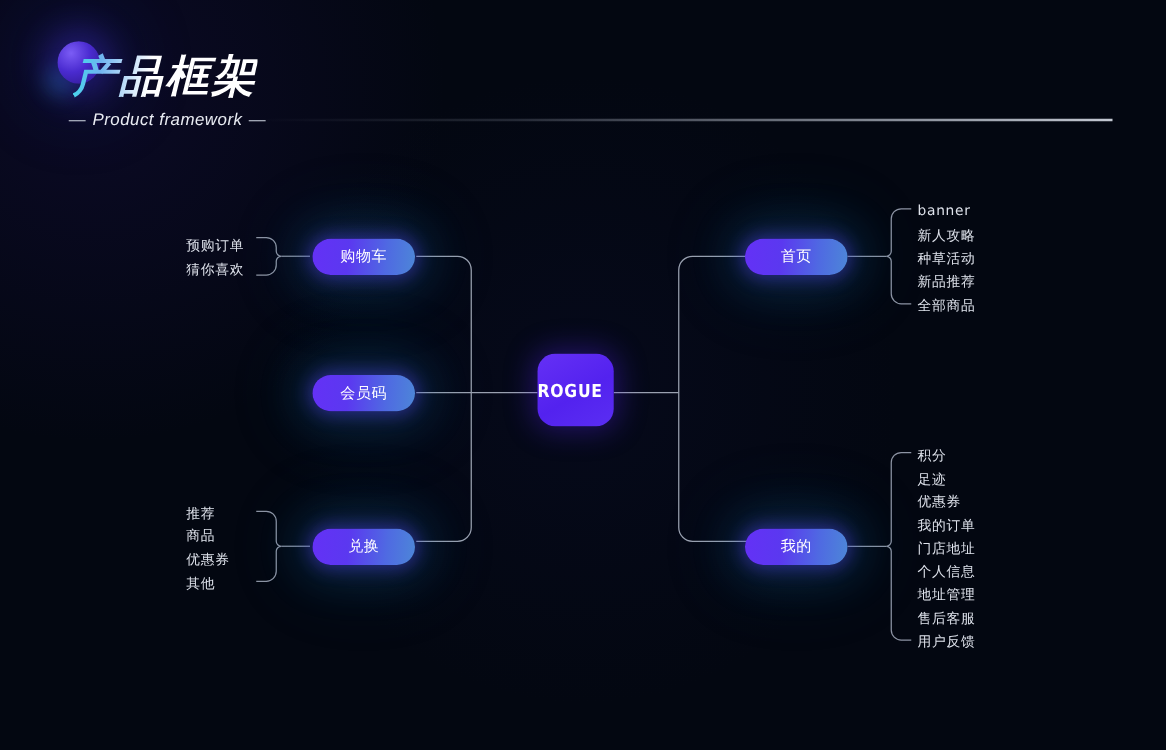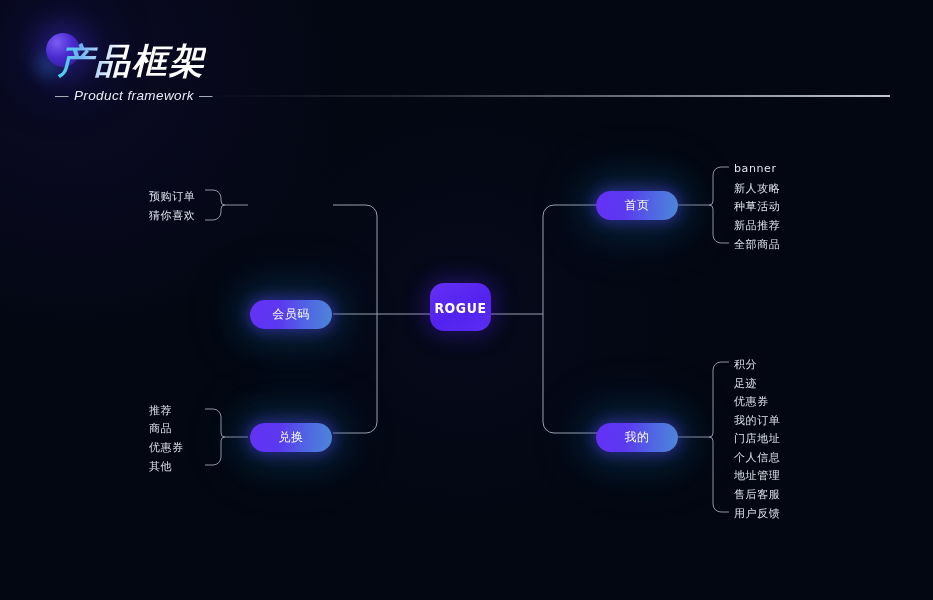--- a/index.html
+++ b/index.html
@@ -79,25 +79,25 @@
     position: absolute;
     left: 205px; top: 95px;
     width: 685px; height: 1.5px;
     background: linear-gradient(90deg, rgba(150,158,175,0) 0%, rgba(150,158,175,0.22) 30%, rgba(190,196,208,0.75) 78%, rgba(205,210,220,0.95) 100%);
   }
 
   
   .center-node {
     position: absolute;
     left: 430px; top: 283px;
-    width: 61px; height: 48px;
+    width: 61px; height: 58px;
     border-radius: 14px;
     background: linear-gradient(150deg, #6530f5 0%, #5322ef 55%, #5a2ef2 100%);
     box-shadow: 0 0 22px 4px rgba(82,34,239,0.35);
-    display: flex; align-items: center; justify-content: center;
+    display: flex; align-items: center; 
   }
   .center-node .label {
     font-family: "DejaVu Sans", sans-serif;
     font-size: 12.5px;
     font-weight: 700;
     letter-spacing: 0.6px;
     color: #ffffff;
     transform: scaleY(1.15);
   }
 
@@ -172,20 +172,23 @@
     <line class="thin" x1="678" y1="205" x2="709" y2="205"></line>
 
     <path class="thin" d="M729,362 h-8 a8,8 0 0 0 -8,8 v63 a4,4 0 0 1 -4,4 a4,4 0 0 1 4,4 v63 a8,8 0 0 0 8,8 h8"></path>
     <line class="thin" x1="678" y1="437" x2="709" y2="437"></line>
   </svg>
 
   <div class="center-node">
     <span class="label">ROGUE</span>
   </div>
 
+  <div class="pill" style="left:250px; top:191px;">
+    <span class="plabel">购物车</span>
+  </div>
   <div class="pill" style="left:250px; top:300px;">
     <span class="plabel">会员码</span>
   </div>
   <div class="pill" style="left:596px; top:191px;">
     <span class="plabel">首页</span>
   </div>
 
   <div class="pill" style="left:250px; top:423px;">
     <span class="plabel">兑换</span>
   </div>

